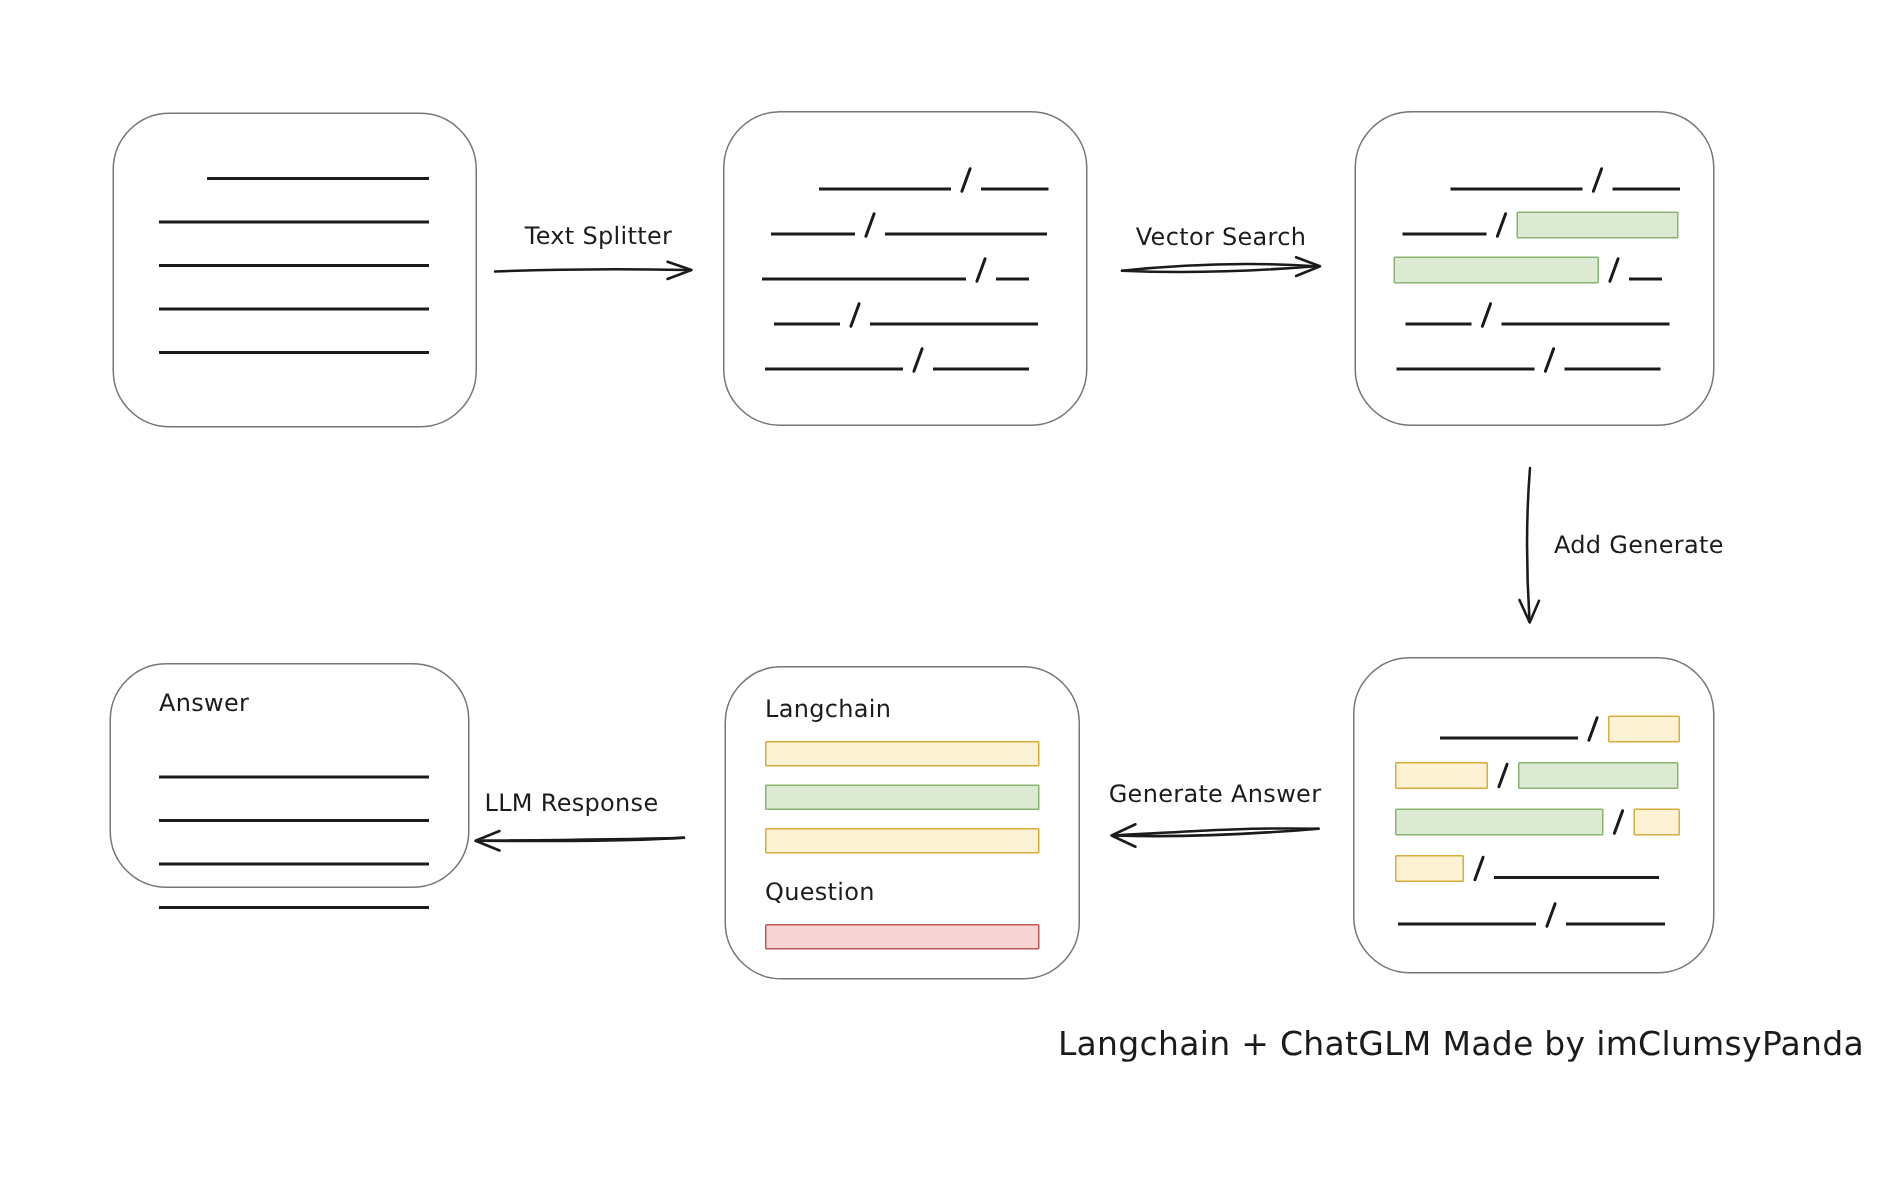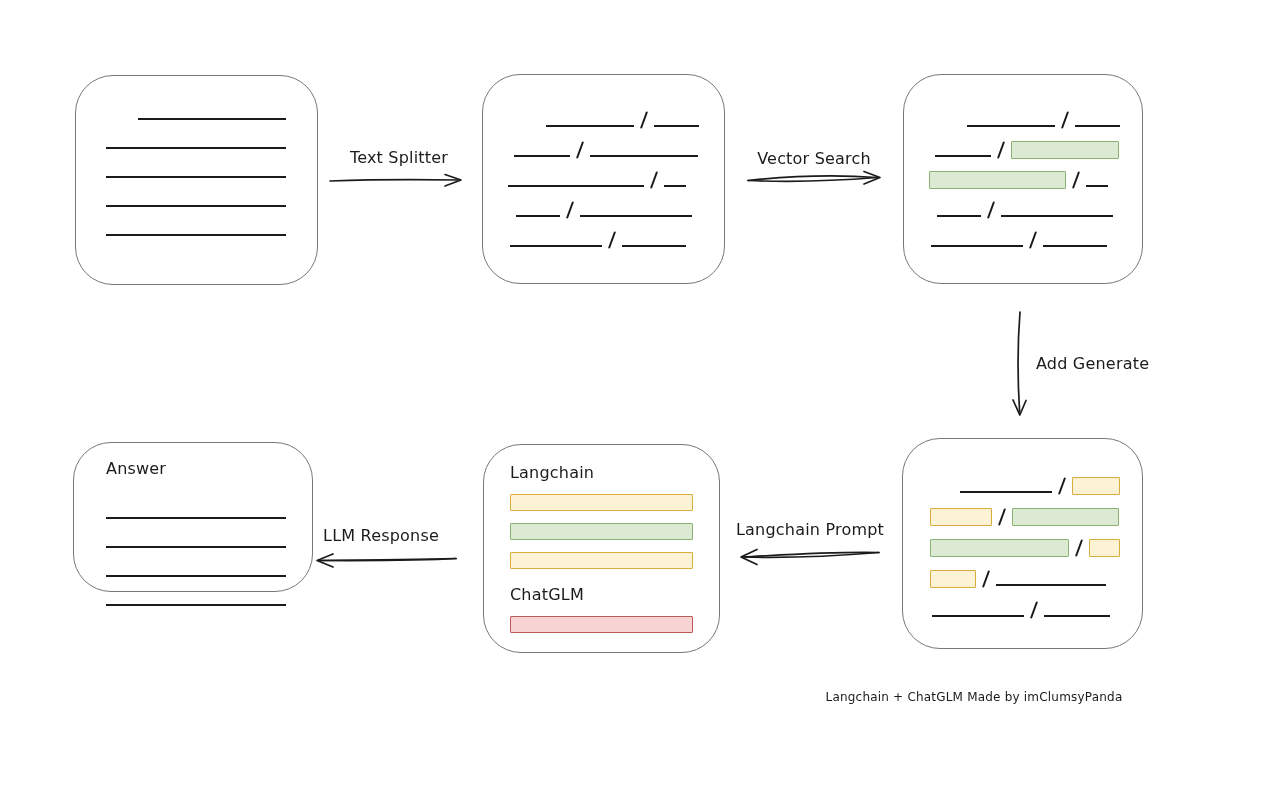--- a/index.html
+++ b/index.html
@@ -39,21 +39,21 @@
   .bar-green{background:var(--green-fill,#dcead4);border:1.5px solid var(--green-border,#8ab371);}
   .bar-red{background:var(--red-fill,#f8d3d3);border:1.5px solid var(--red-border,#bb5a56);}
   .box-label{font-size:16px;font-weight:500;letter-spacing:.2px;}
   
   .arrow-label{
     position:absolute;font-size:16px;letter-spacing:.2px;white-space:nowrap;
     transform:translate(-50%,-50%);
   }
   .arrow-label.left-anchored{transform:translate(0,-50%);}
   .caption{
-    position:absolute;font-size:12px;letter-spacing:.2px;white-space:nowrap;
+    position:absolute;font-size:22px;letter-spacing:.2px;white-space:nowrap;
     transform:translate(-50%,-50%);
   }
   svg.overlay{position:absolute;left:0;top:0;pointer-events:none;}
   svg.overlay path, svg.overlay polyline{
     fill:none;stroke:var(--line,#1b1b1b);stroke-width:1.7;
     stroke-linecap:round;stroke-linejoin:round;
   }
 </style>
 </head>
 <body>
@@ -171,21 +171,21 @@
   </div>
 
   <div class="node" style="left:483px;top:444px;width:237px;height:209px;">
     <div style="padding:18px 26px 0 26px;">
       <div class="box-label">Langchain</div>
       <div>
           <div class="bar bar-yellow"></div>
           <div class="bar bar-green"></div>
           <div class="bar bar-yellow"></div>
         </div>
-      <div class="box-label" style="margin-top:16px;">ChatGLM</div>
+      <div class="box-label" style="margin-top:16px;">Question</div>
       <div>
           <div class="bar bar-red"></div>
         </div>
     </div>
   </div>
 
   <div class="node" style="left:73px;top:442px;width:240px;height:150px;">
     <div style="padding:16px 0 0 32px;">
       <div class="box-label">Answer</div>
       <div class="chunk-rows" style="padding-top:14px;">
@@ -232,18 +232,18 @@
     <g>
       <path d="M456,558.5 C420,559.5 380,560 319,560.5"></path>
       <path d="M456,558.5 C420,560.8 380,560.8 319,560.5"></path>
       <polyline points="333,554 317,560.5 333,567"></polyline>
     </g>
   </svg>
 
   <div class="arrow-label" style="left:399px;top:157px;">Text Splitter</div>
   <div class="arrow-label" style="left:814px;top:158px;text-align:center;">Vector Search</div>
   <div class="arrow-label left-anchored" style="left:1036px;top:363px;">Add Generate</div>
-  <div class="arrow-label" style="left:810px;top:529px;">Langchain Prompt</div>
+  <div class="arrow-label" style="left:810px;top:529px;">Generate Answer</div>
   <div class="arrow-label" style="left:381px;top:535px;">LLM Response</div>
 
   <div class="caption" style="left:974px;top:697px;">Langchain + ChatGLM Made by imClumsyPanda</div>
 
 </div>
 
 </body></html>

